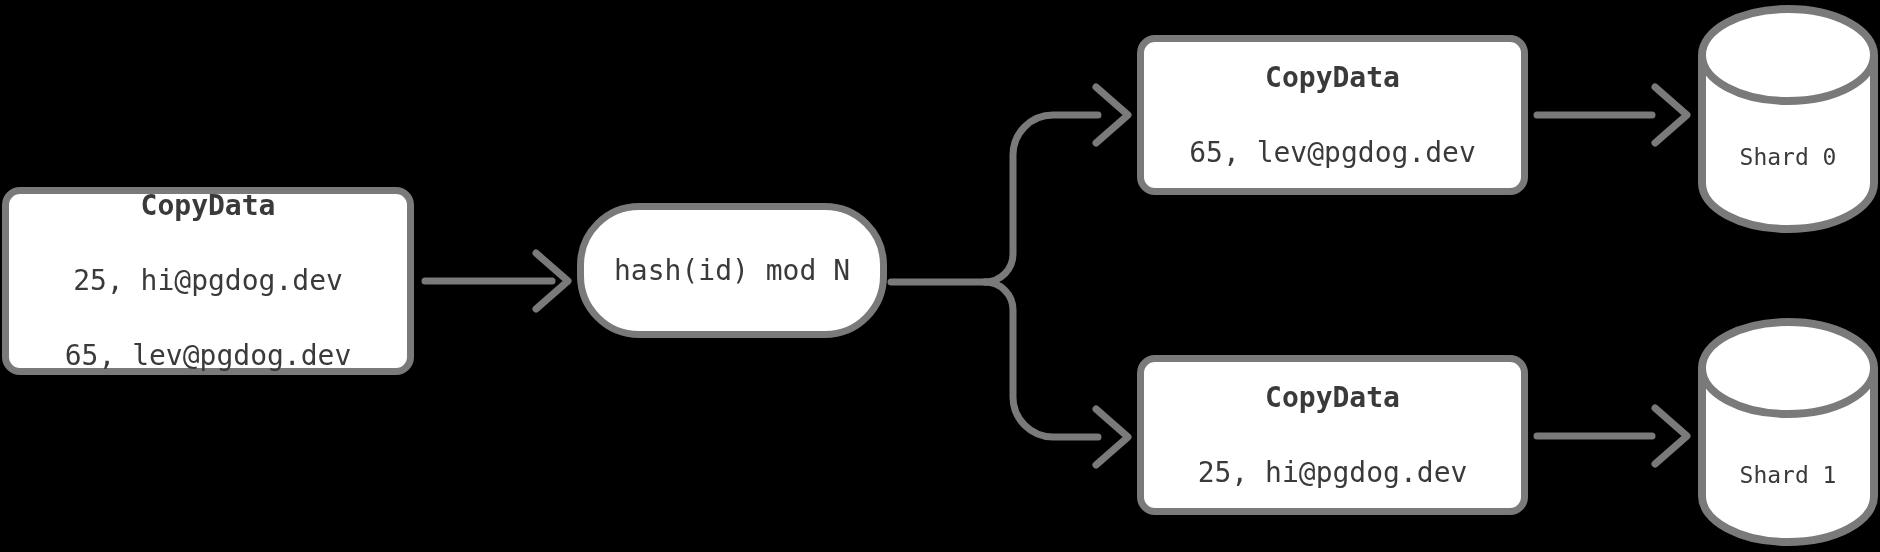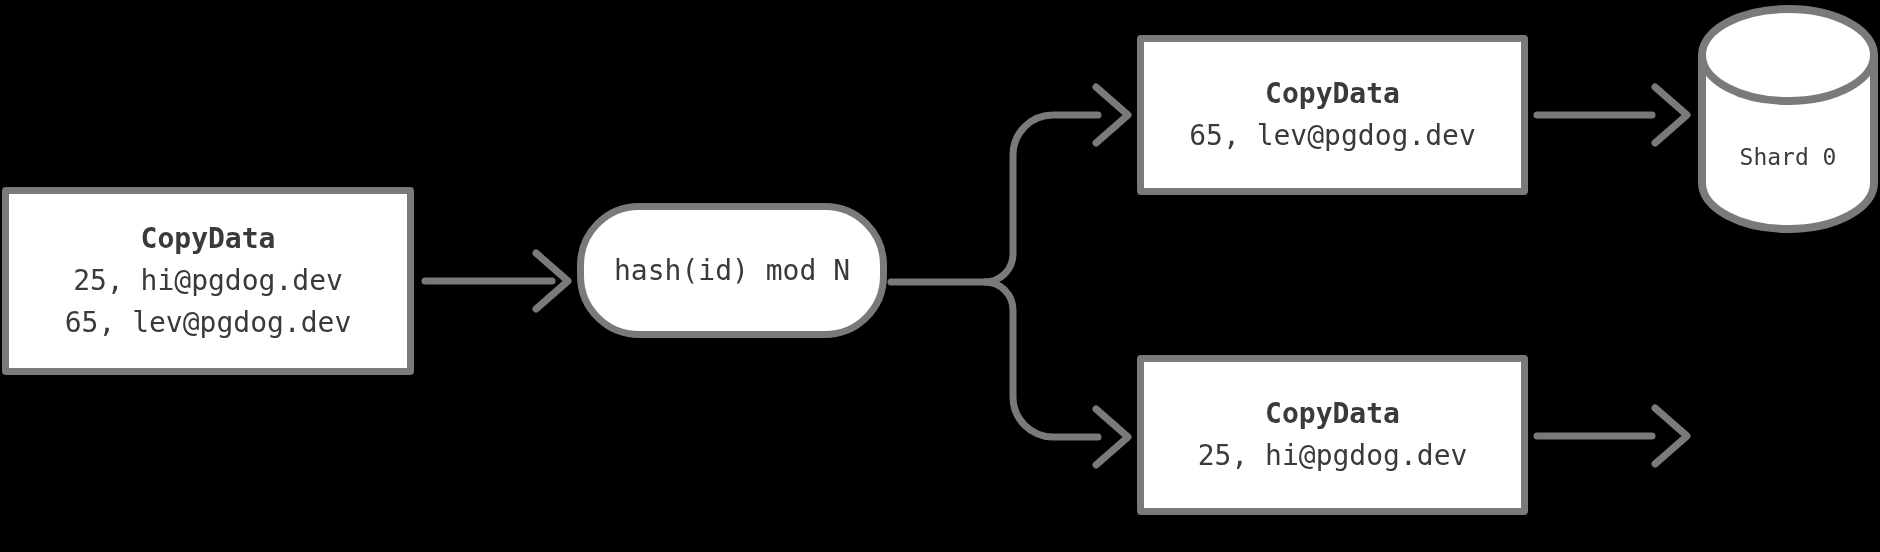--- a/index.html
+++ b/index.html
@@ -27,21 +27,21 @@
     box-sizing: border-box;
     display: flex;
     flex-direction: column;
     align-items: center;
     justify-content: center;
     color: #3a3a3a;
     font-size: 28px;
     line-height: 42px;
     text-align: center;
   }
-  .box { border-radius: 4px; }
+  .box { border-radius: 18px; gap: 33px; }
   .pill { border-radius: 62px; }
   .node .title { font-weight: bold; }
 
   #input-box  { left: 2px;    top: 187px; width: 412px; height: 188px; }
   #hash-node  { left: 577px;  top: 203px; width: 310px; height: 135px; }
   #shard0-box { left: 1137px; top: 35px;  width: 391px; height: 160px; }
   #shard1-box { left: 1137px; top: 355px; width: 391px; height: 160px; }
 
   .cyl {
     position: absolute;
@@ -106,14 +106,21 @@
   </div>
 
   <div class="cyl" id="shard0-db">
     <svg width="180" height="232" viewBox="0 0 180 232">
       <path d="M 4 52 V 180 A 86 46 0 0 0 176 180 V 52" fill="#ffffff" stroke="#7a7a7a" stroke-width="8"></path>
       <ellipse cx="90" cy="52" rx="86" ry="46" fill="#ffffff" stroke="#7a7a7a" stroke-width="8"></ellipse>
     </svg>
     <div class="cyl-label upper">Shard 0</div>
   </div>
 
+  <div class="cyl" id="shard1-db">
+    <svg width="180" height="232" viewBox="0 0 180 232">
+      <path d="M 4 52 V 180 A 86 46 0 0 0 176 180 V 52" fill="#ffffff" stroke="#7a7a7a" stroke-width="8"></path>
+      <ellipse cx="90" cy="52" rx="86" ry="46" fill="#ffffff" stroke="#7a7a7a" stroke-width="8"></ellipse>
+    </svg>
+    <div class="cyl-label lower">Shard 1</div>
+  </div>
 
 </div>
 
 </body></html>

